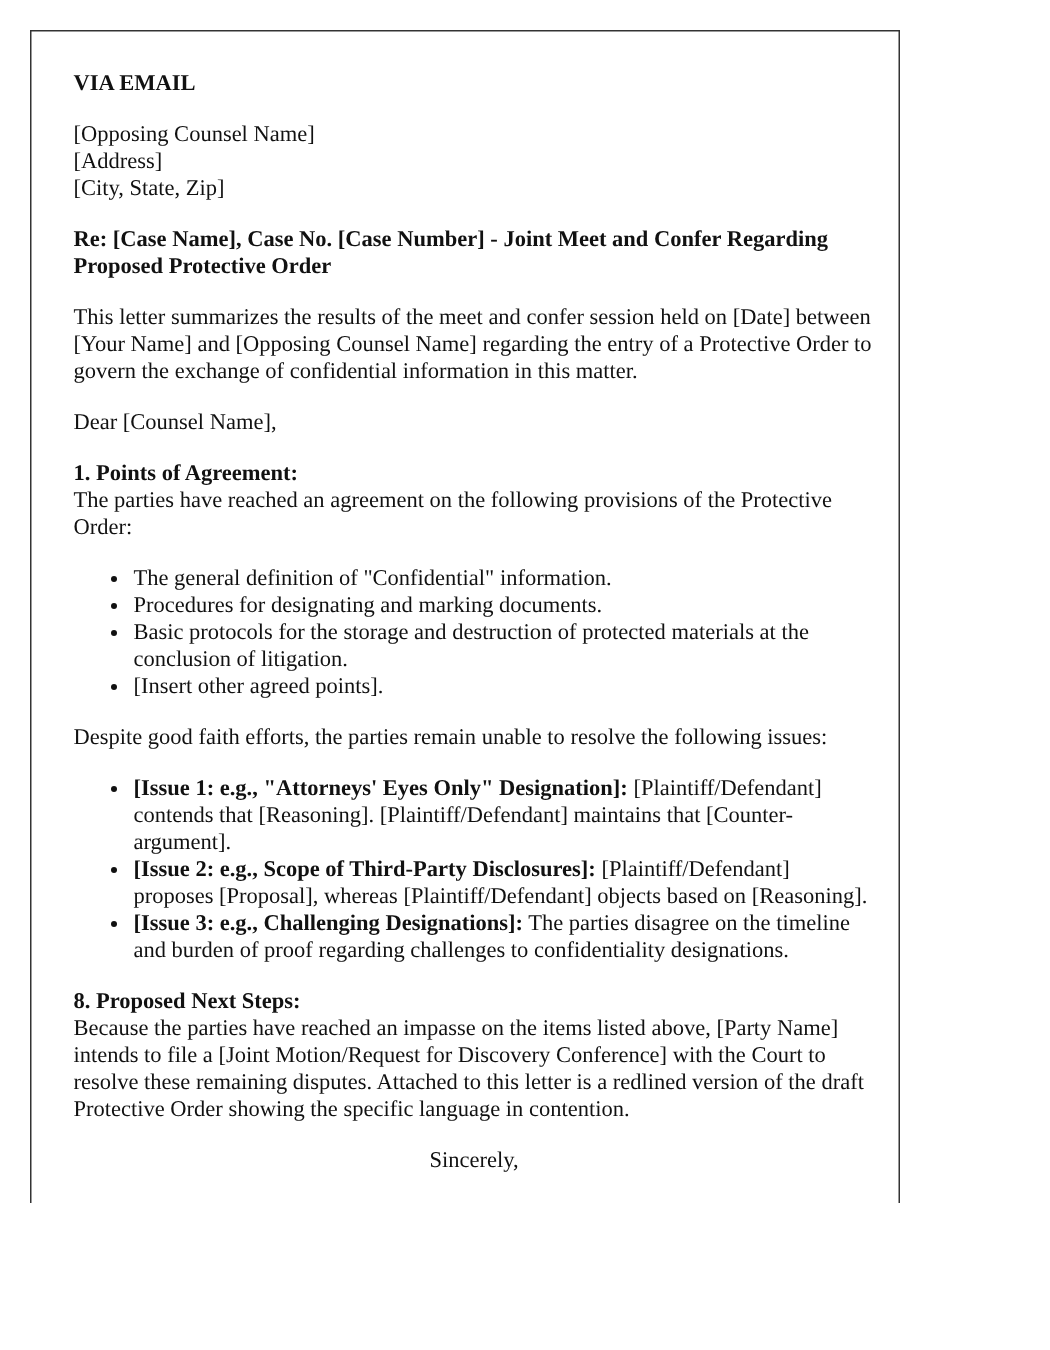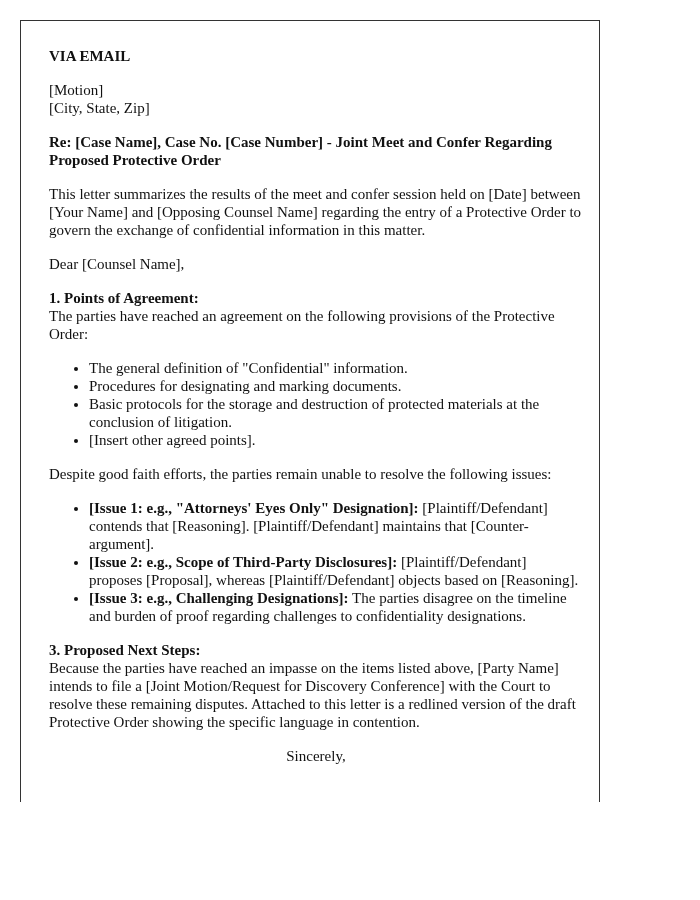--- a/index.html
+++ b/index.html
@@ -26,21 +26,22 @@
   .addr span { display: block; }
   .cut { margin-bottom: 0; text-align: center; }
 </style>
 </head>
 <body>
 
 <div class="page">
   <p class="bold">VIA EMAIL</p>
 
   <p class="addr">
-    <span>[Motion]</span>
+    <span>[Opposing Counsel Name]</span>
+    <span>[Address]</span>
     <span>[City, State, Zip]</span>
   </p>
 
   <p class="bold">Re: [Case Name], Case No. [Case Number] - Joint Meet and Confer Regarding Proposed Protective Order</p>
 
   <p>This letter summarizes the results of the meet and confer session held on [Date] between [Your Name] and [Opposing Counsel Name] regarding the entry of a Protective Order to govern the exchange of confidential information in this matter.</p>
 
   <p>Dear [Counsel Name],</p>
 
   <p>
@@ -57,18 +58,18 @@
   <p>
     <span>Despite good faith efforts, the parties remain unable to resolve the following issues:</span>
   </p>
   <ul>
     <li><span class="bold">[Issue 1: e.g., "Attorneys' Eyes Only" Designation]:</span><span> [Plaintiff/Defendant] contends that [Reasoning]. [Plaintiff/Defendant] maintains that [Counter-argument].</span></li>
     <li><span class="bold">[Issue 2: e.g., Scope of Third-Party Disclosures]:</span><span> [Plaintiff/Defendant] proposes [Proposal], whereas [Plaintiff/Defendant] objects based on [Reasoning].</span></li>
     <li><span class="bold">[Issue 3: e.g., Challenging Designations]:</span><span> The parties disagree on the timeline and burden of proof regarding challenges to confidentiality designations.</span></li>
   </ul>
 
   <p>
-    <span class="heading">3. Proposed Next Steps:</span>
+    <span class="heading">8. Proposed Next Steps:</span>
     <span>Because the parties have reached an impasse on the items listed above, [Party Name] intends to file a [Joint Motion/Request for Discovery Conference] with the Court to resolve these remaining disputes. Attached to this letter is a redlined version of the draft Protective Order showing the specific language in contention.</span>
   </p>
 
   <p class="cut">Sincerely,</p>
 </div>
 
 </body></html>

